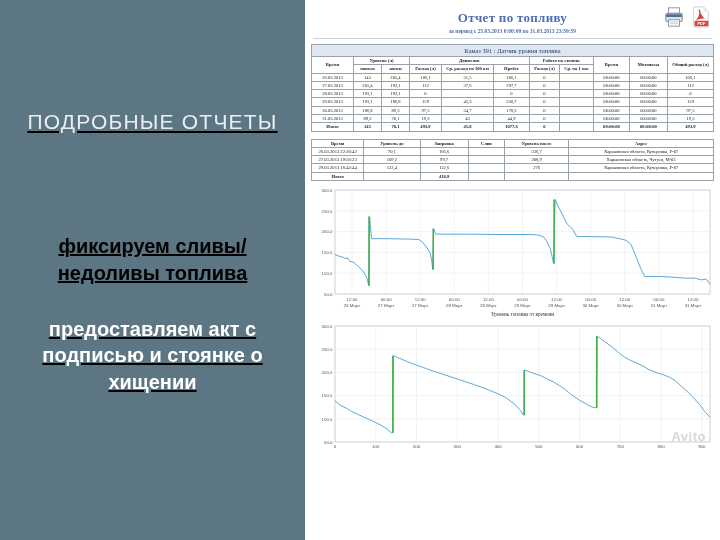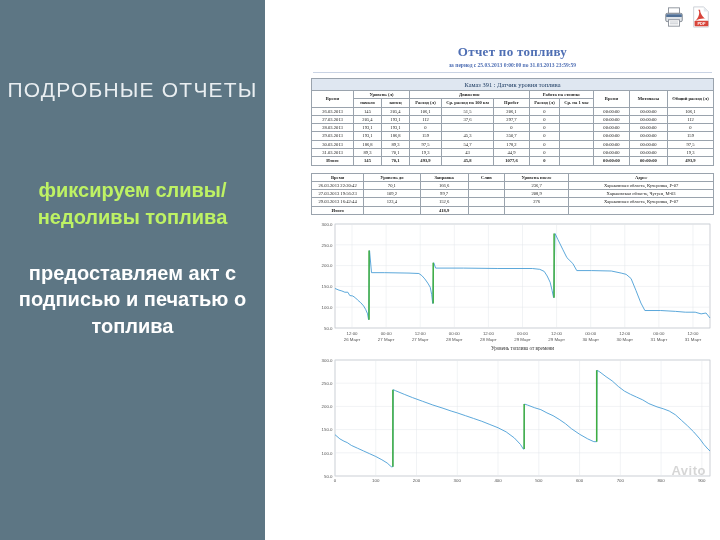--- a/index.html
+++ b/index.html
@@ -5,52 +5,52 @@
   html,body{margin:0;padding:0;}
   body{
     width:720px;height:540px;overflow:hidden;
     font-family:"Liberation Sans",sans-serif;
     background:#ffffff;
   }
   .page{position:relative;width:720px;height:540px;}
 
   
   .promo{
-    position:absolute;left:0;top:0;width:265px;height:540px;
+    position:absolute;left:0;top:0;width:305px;height:540px;
     background:#5d7684;
     display:flex;flex-direction:column;align-items:center;
-    box-sizing:border-box;padding-top:76px;
+    box-sizing:border-box;padding-top:108px;text-decoration:underline;
   }
   .promo-head{
     color:#e9eef1;font-size:21px;line-height:1.30;text-align:center;
     letter-spacing:1.2px;font-weight:400;width:285px;
   }
   .promo-b1{
-    margin-top:74px;color:#bef264;font-size:20px;font-weight:bold;
+    margin-top:98px;color:#000000;font-size:20px;font-weight:bold;
     line-height:1.32;text-align:center;width:285px;
   }
   .promo-b2{
     margin-top:30px;color:#ffffff;font-size:20px;font-weight:bold;
     line-height:1.32;text-align:center;width:285px;
   }
 
   
   .report{
     position:absolute;left:305px;top:0;width:415px;height:540px;
     background:#ffffff;box-sizing:border-box;
     padding:4px 6px 0 6px;
   }
   .toolbar{
     position:absolute;right:8px;top:6px;display:flex;gap:5px;align-items:flex-start;
   }
   .ico{width:22px;height:22px;display:block;}
 
   .rep-title{
     text-align:center;color:#4f6fb4;font-family:"Liberation Serif",serif;
-    font-weight:bold;font-size:13px;margin-top:40px;letter-spacing:.3px;
+    font-weight:bold;font-size:13px;margin-top:6px;letter-spacing:.3px;
   }
   .rep-sub{
     text-align:center;color:#4f6fb4;font-family:"Liberation Serif",serif;
     font-weight:bold;font-size:5.5px;margin-top:2px;
   }
   .rule{height:1px;background:#c9d3e4;margin:4px 2px 5px 2px;}
 
   table.grid{
     border-collapse:collapse;width:100%;table-layout:fixed;
     font-family:"Liberation Serif",serif;font-size:4.6px;color:#222;
@@ -85,21 +85,21 @@
 </head>
 <body>
 
 <div class="page">
 
   <div class="promo">
     <div class="promo-head">
       <div>ПОДРОБНЫЕ ОТЧЕТЫ</div>
     </div>
     <div class="promo-b1">фиксируем сливы/ недоливы топлива</div>
-    <div class="promo-b2">предоставляем акт с подписью и печатью о топлива</div>
+    <div class="promo-b2">предоставляем акт с подписью и стоянке о хищении</div>
   </div>
 
   <div class="report">
 
     <div class="toolbar">
       <span title="print">
         <svg class="ico" viewBox="0 0 24 24" aria-hidden="true">
           <rect x="6" y="2" width="12" height="6" fill="#ffffff" stroke="#8a9099" stroke-width="1"></rect>
           <rect x="3" y="8" width="18" height="9" rx="1.5" fill="#dfe3e8" stroke="#7d838c" stroke-width="1"></rect>
           <rect x="3.5" y="9" width="17" height="3" fill="#4f6f96"></rect>

